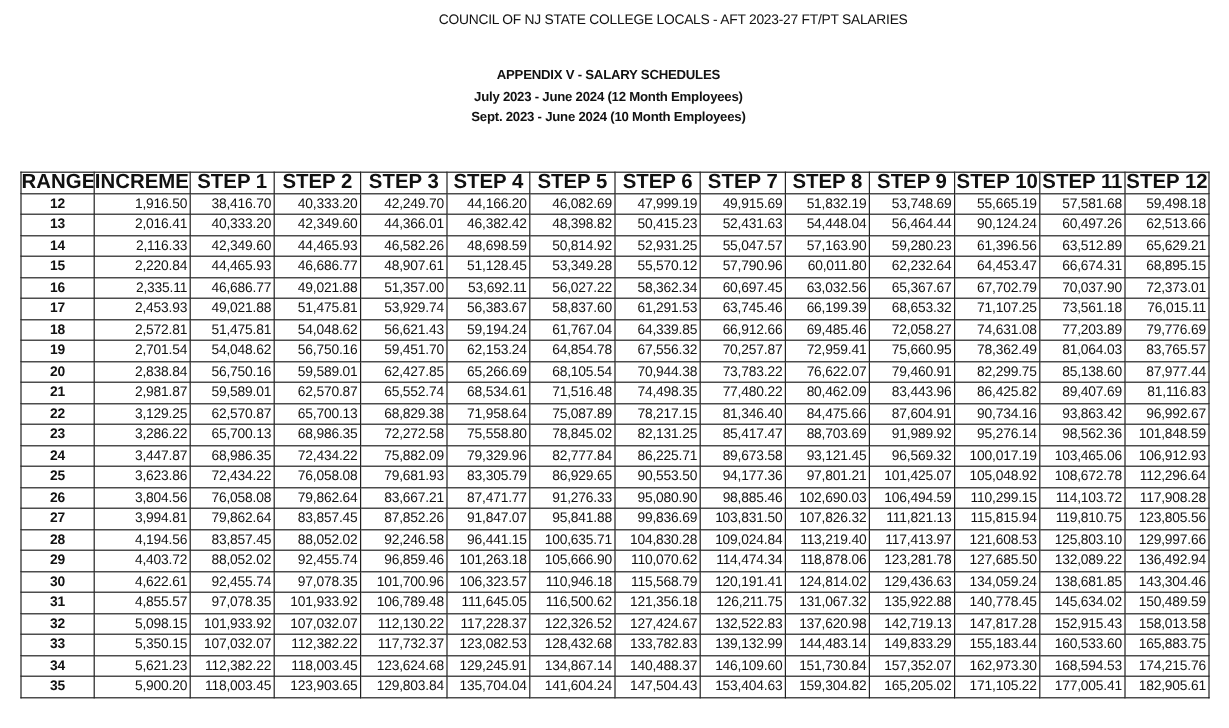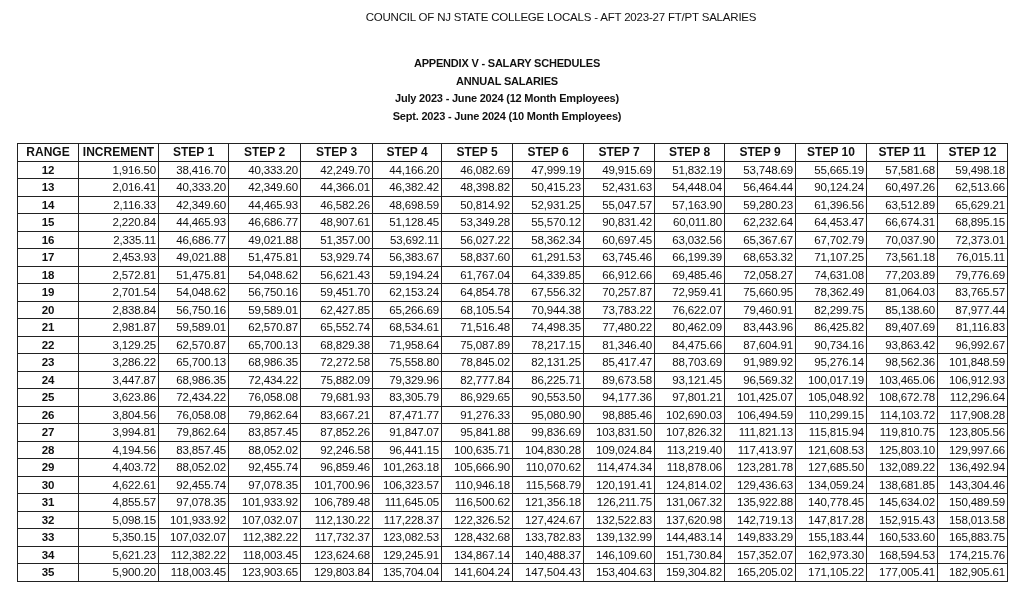--- a/index.html
+++ b/index.html
@@ -56,21 +56,21 @@
       height: 17.5px;
       padding: 0 2px 0 0;
       box-sizing: border-box;
       white-space: nowrap;
       overflow: hidden;
       line-height: 16px;
     }
     table.salary th {
       font-weight: bold;
       text-align: center;
-      font-size: 12px;
+      font-size: 17px;
       padding: 0;
     }
     table.salary td {
       text-align: right;
       letter-spacing: -0.15px;
     }
     table.salary td.range {
       text-align: center;
       font-weight: bold;
       padding: 0;
@@ -78,21 +78,20 @@
     table.salary { border: 1.5px solid #222; }
   </style>
 </head>
 <body>
 
 <div class="page">
   <div class="doc-title">COUNCIL OF NJ STATE COLLEGE LOCALS - AFT 2023-27 FT/PT SALARIES</div>
 
   <div class="appendix-block">
     <div>APPENDIX V - SALARY SCHEDULES</div>
-    <div>ANNUAL SALARIES</div>
     <div>July 2023 -  June 2024 (12 Month Employees)</div>
     <div>Sept. 2023 - June 2024 (10 Month Employees)</div>
   </div>
 
   <table class="salary">
     <colgroup>
       <col style="width:61px">
       <col style="width:80px">
       <col style="width:70px">
       <col style="width:72px">
@@ -176,21 +175,21 @@
         </tr>
         <tr>
           <td class="range">15</td>
           <td>2,220.84</td>
           <td>44,465.93</td>
           <td>46,686.77</td>
           <td>48,907.61</td>
           <td>51,128.45</td>
           <td>53,349.28</td>
           <td>55,570.12</td>
-          <td>90,831.42</td>
+          <td>57,790.96</td>
           <td>60,011.80</td>
           <td>62,232.64</td>
           <td>64,453.47</td>
           <td>66,674.31</td>
           <td>68,895.15</td>
         </tr>
         <tr>
           <td class="range">16</td>
           <td>2,335.11</td>
           <td>46,686.77</td>

